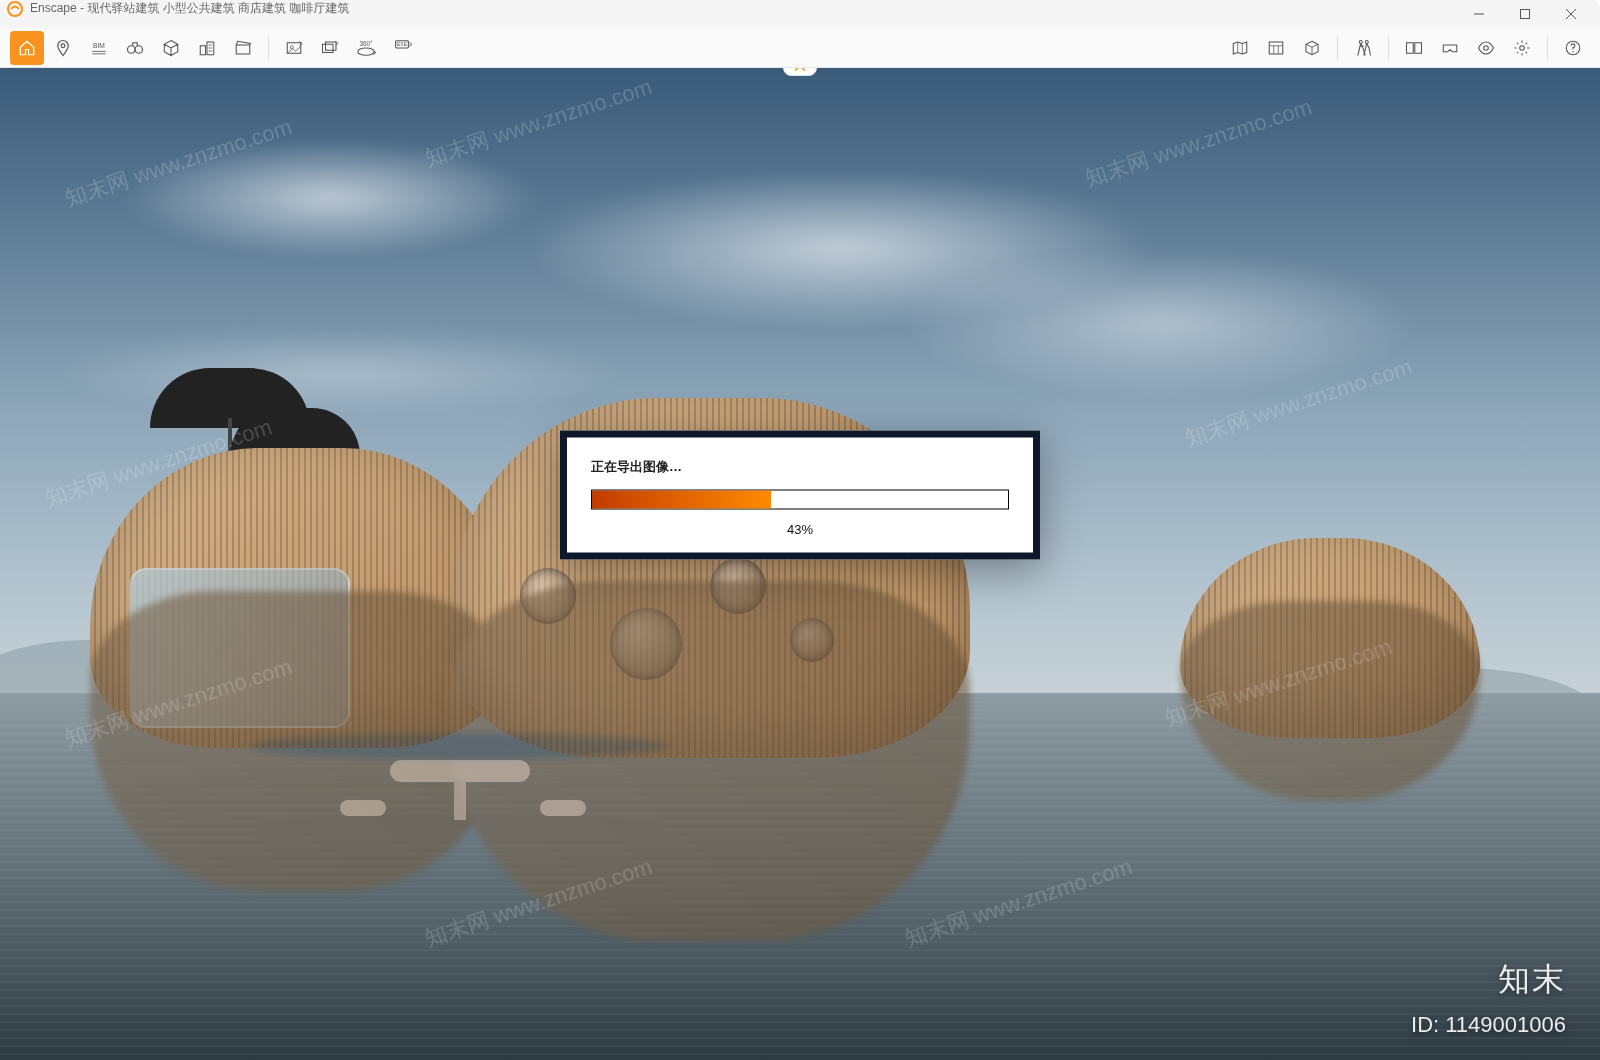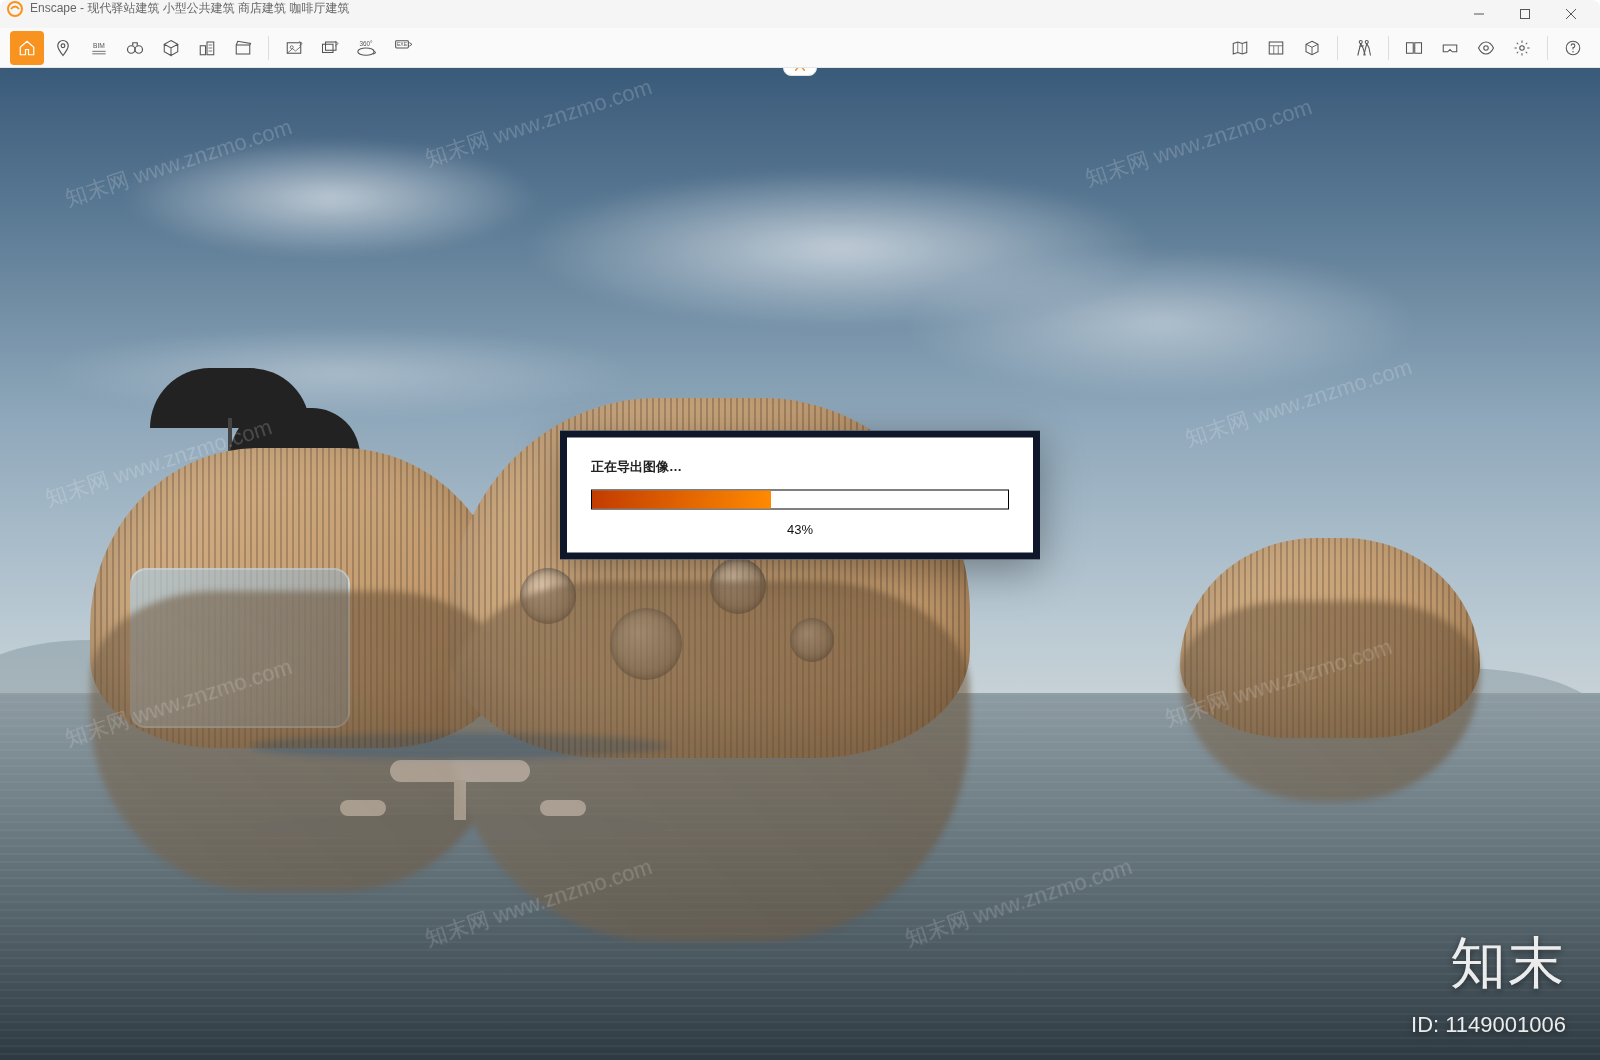--- a/index.html
+++ b/index.html
@@ -67,21 +67,21 @@
   
   .modal { position:absolute; left:50%; top:43%; transform:translate(-50%,-50%); width:480px; background:#fff; border:7px solid #0f172a; box-shadow:0 10px 40px rgba(0,0,0,.35); padding:20px 24px 16px; }
   .modal h4{ font-size:13px; font-weight:600; color:#222; margin-bottom:14px; }
   .pbar { width:100%; height:20px; border:1px solid #000; background:#fff; position:relative; }
   .pbar .fill{ position:absolute; left:0; top:0; bottom:0; background:linear-gradient(to right,#c23c00,#ff8a00); }
   .pct{ text-align:center; font-size:13px; color:#111; margin-top:12px; }
   .modal .actions{ text-align:right; margin-top:22px; }
   .modal button{ background:none; border:none; font-size:14px; color:#111; padding:4px 8px; cursor:pointer; }
 
   
-  .brand{ position:absolute; right:34px; bottom:58px; color:rgba(255,255,255,.9); font-size:56px; letter-spacing:2px; font-weight:300; text-shadow:0 2px 6px rgba(0,0,0,.5); }
+  .brand{ position:absolute; right:34px; bottom:58px; color:rgba(255,255,255,.9); font-size:32px; letter-spacing:2px; font-weight:300; text-shadow:0 2px 6px rgba(0,0,0,.5); }
   .brand-id{ position:absolute; right:34px; bottom:22px; color:rgba(255,255,255,.9); font-size:22px; text-shadow:0 2px 6px rgba(0,0,0,.5);margin-top:20px;}
   .wm { position:absolute; color:rgba(255,255,255,.18); font-size:22px; transform:rotate(-18deg); white-space:nowrap; user-select:none; pointer-events:none; }
 
   svg{ display:block; }
 </style>
 </head>
 <body>
 
 <div class="app-window">
 

